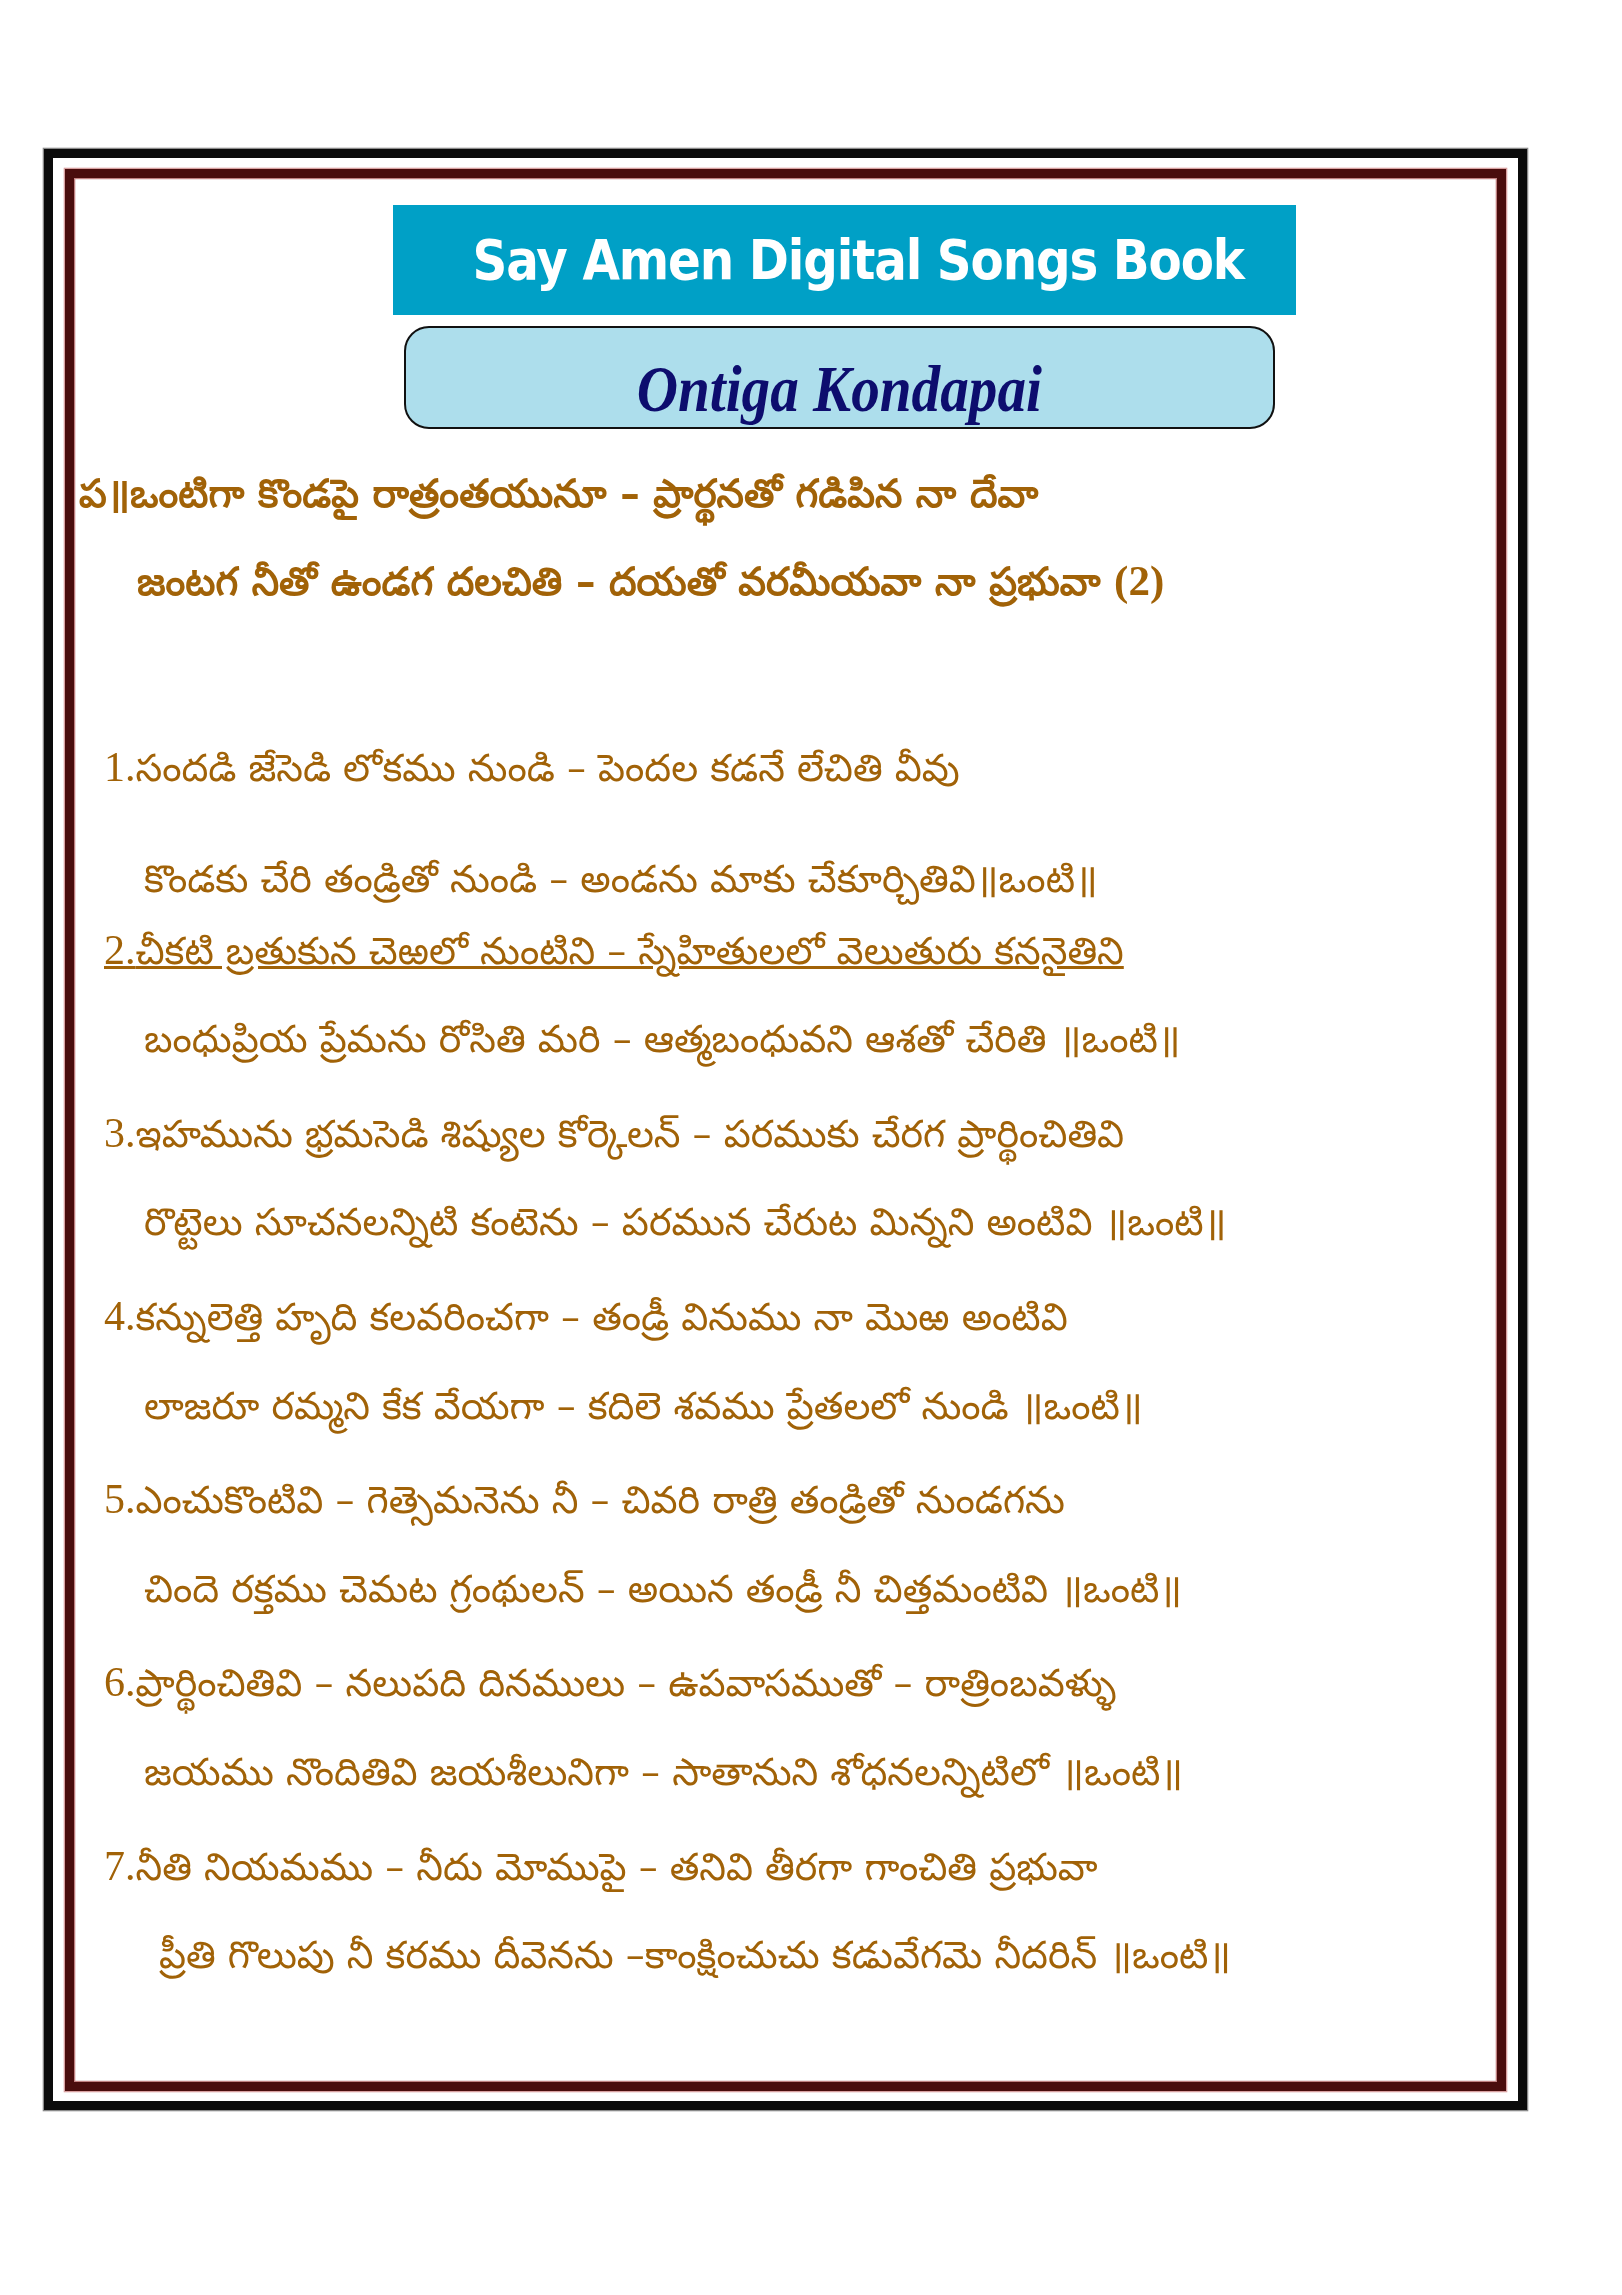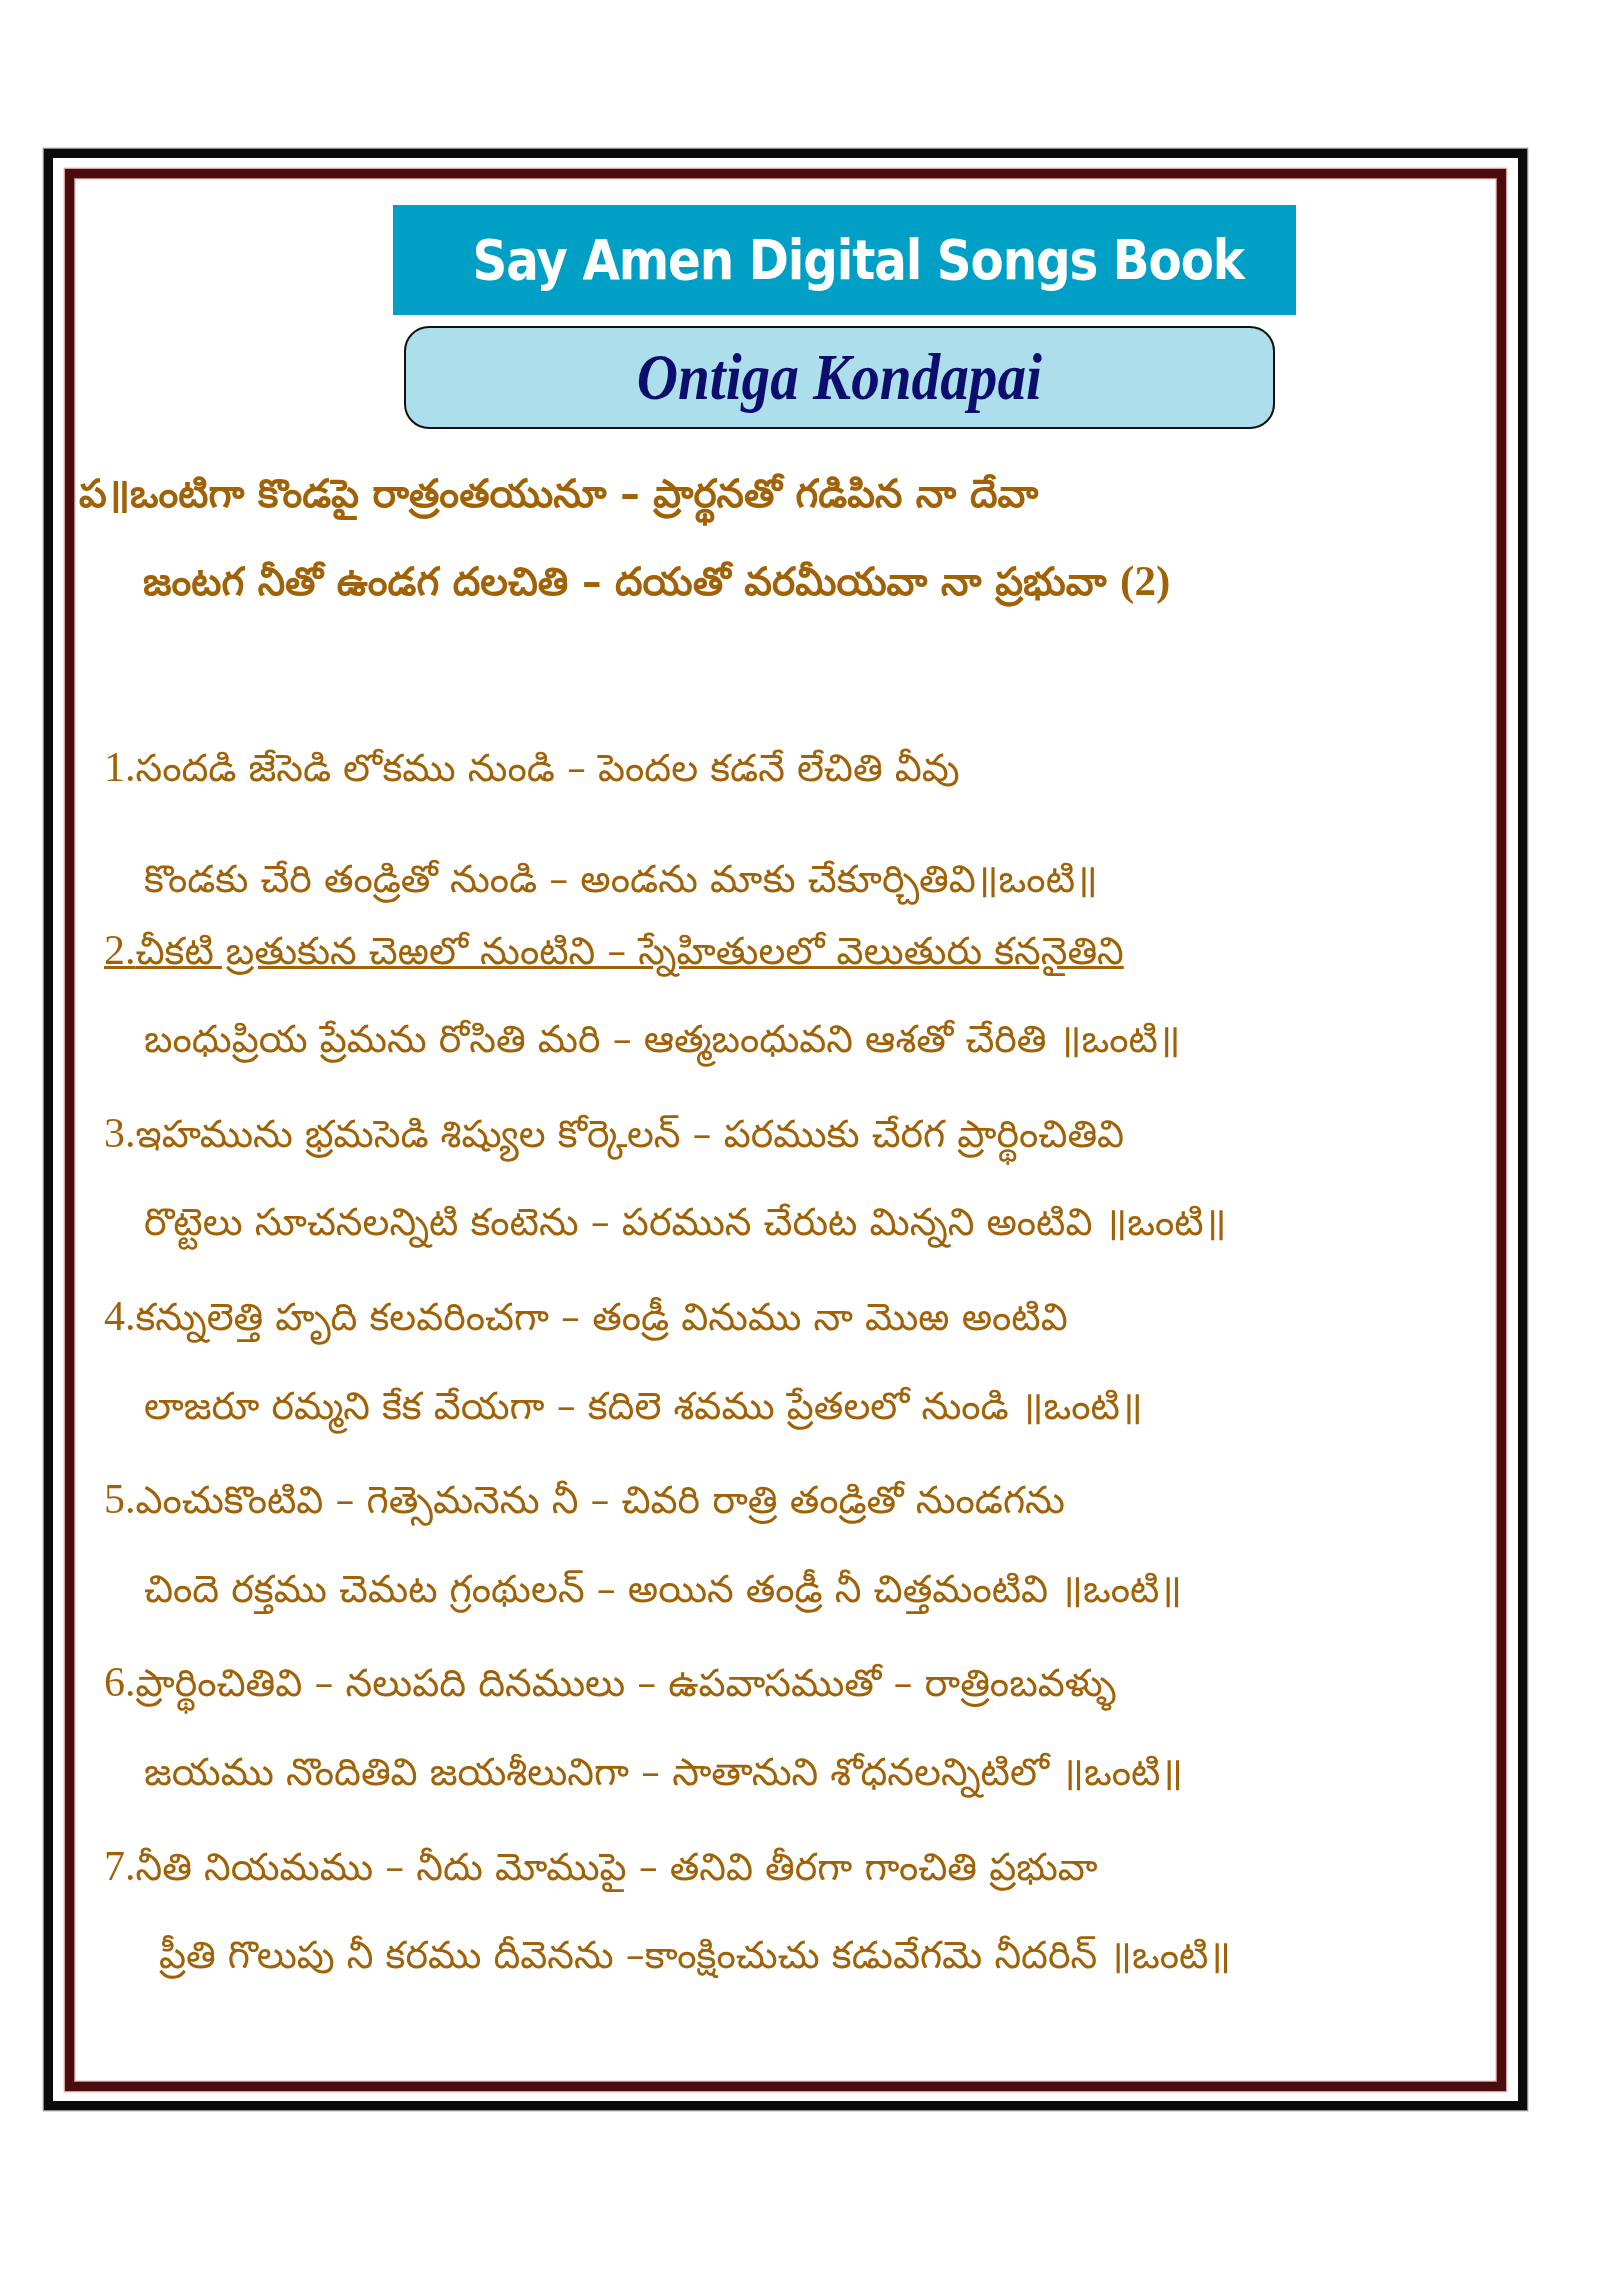--- a/index.html
+++ b/index.html
@@ -55,21 +55,21 @@
     .subtitle-pill {
       position: absolute;
       left: 404px;
       top: 326px;
       width: 867px;
       height: 99px;
       background: #addeec;
       border: 2.6px solid #111111;
       border-radius: 25px;
       display: flex;
-      align-items: center;
+      align-items: flex-end;
       justify-content: center;
     }
     .subtitle-pill span {
       color: #0d0d6e;
       font-family: "Liberation Serif", serif;
       font-style: italic;
       font-weight: bold;
       font-size: 65px;
       transform: scaleX(0.88);
       white-space: nowrap;
@@ -113,21 +113,21 @@
   <span>Say Amen Digital Songs Book</span>
 </div>
 
 <div class="subtitle-pill">
   <span>Ontiga Kondapai</span>
 </div>
 
 <div class="lyrics">
 
   <div class="line chorus" style="left:0px; top:13px;">ప॥ఒంటిగా కొండపై రాత్రంతయునూ – ప్రార్థనతో గడిపిన నా దేవా</div>
-  <div class="line chorus" style="left:64px; top:98px;">
+  <div class="line chorus" style="left:58px; top:98px;">
     <span>జంటగ నీతో ఉండగ దలచితి – దయతో వరమీయవా నా ప్రభువా</span>
     <span class="paren">(2)</span>
   </div>
 
   <div class="line verse" style="left:25px; top:285px;">
     <span class="num">1.</span><span>సందడి జేసెడి లోకము నుండి – పెందల కడనే లేచితి వీవు</span>
   </div>
   <div class="line verse" style="left:65px; top:376px;margin-top:23px;">కొండకు చేరి తండ్రితో నుండి – అండను మాకు చేకూర్చితివి॥ఒంటి॥</div>
 
   <div class="line verse" style="left:25px; top:468px;text-decoration:underline;">

